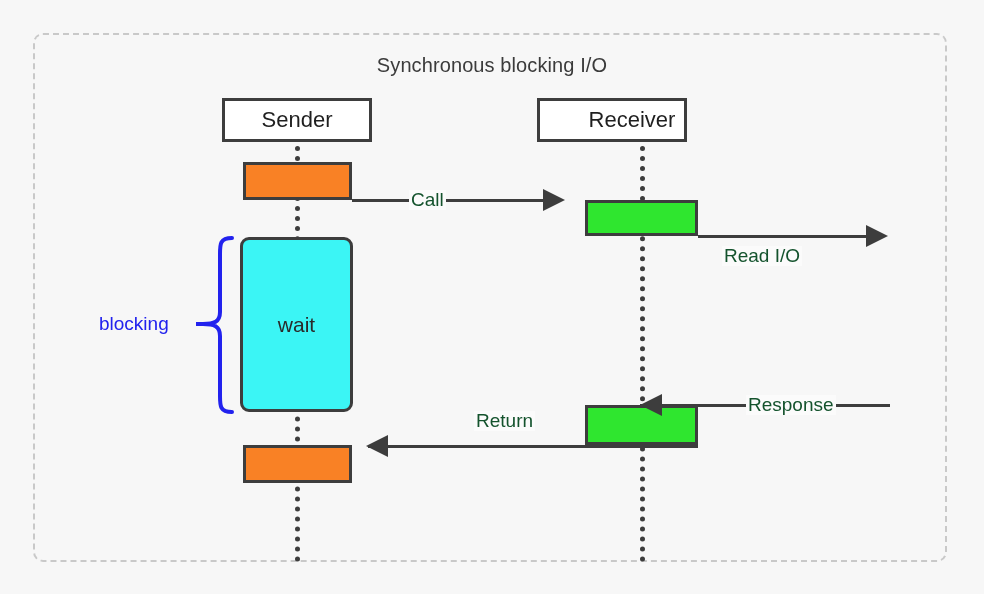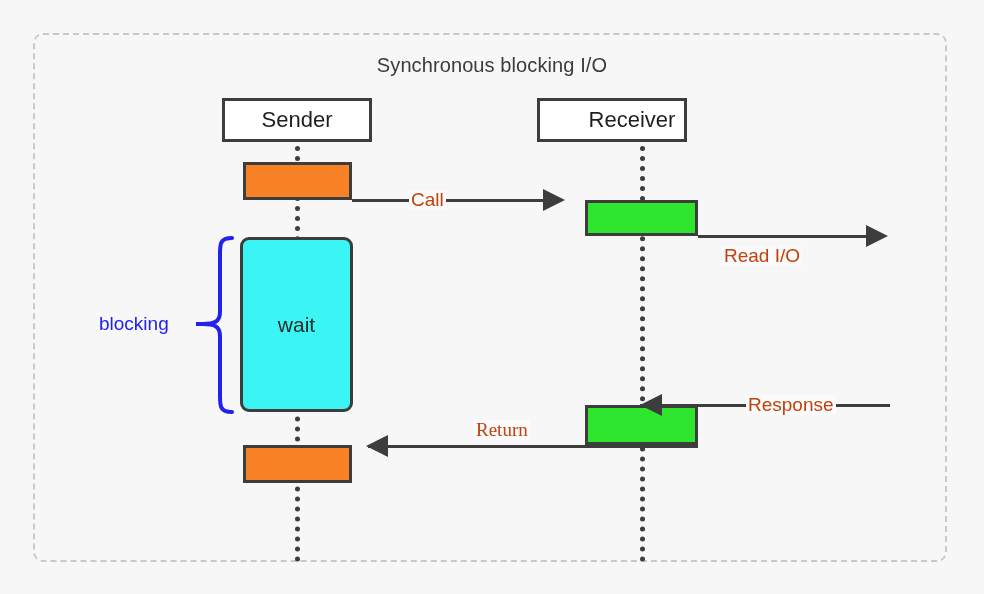--- a/index.html
+++ b/index.html
@@ -106,21 +106,21 @@
   .arrowhead.left {
     border-top: 11px solid transparent;
     border-bottom: 11px solid transparent;
     border-right: 22px solid #3d3d3d;
   }
 
   .msg-label {
     position: absolute;
     background: #fbfbfb;
     font-size: 19px;
-    color: #c2410c;
+    color: #14532d;
     padding: 0 2px;
     white-space: nowrap;
     line-height: 20px;
   }
 
   
   .line-call      { left: 352px; top: 199px; width: 192px; }
   .head-call      { left: 543px; top: 189px; }
   .label-call     { left: 409px; top: 190px; }
 
@@ -130,21 +130,21 @@
   .label-readio   { left: 722px; top: 226px; margin-top: 20px; }
 
   
   .line-response  { left: 640px; top: 404px; width: 250px; }
   .head-response  { left: 640px; top: 394px; }
   .label-response { left: 746px; top: 395px; }
 
   
   .line-return    { left: 368px; top: 445px; width: 330px; }
   .head-return    { left: 366px; top: 435px; }
-  .label-return   { left: 474px; top: 420px; font-family: Liberation Serif, serif; }
+  .label-return   { left: 474px; top: 411px; }
 
   
   .brace-wrap {
     position: absolute;
     left: 196px;
     top: 234px;
     width: 40px;
     height: 182px;
   }
   .blocked-label {

